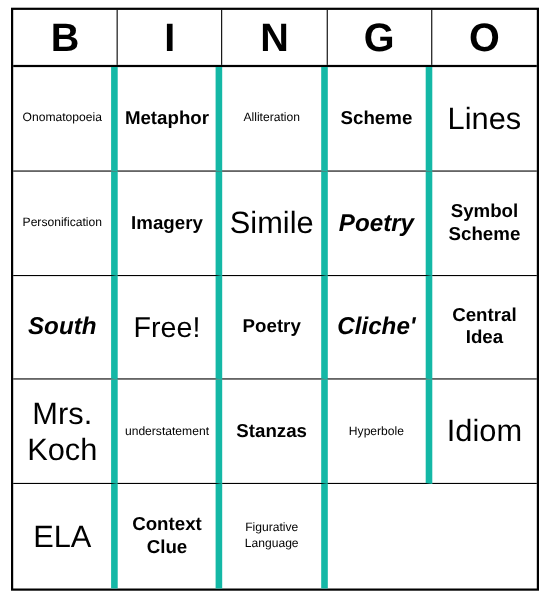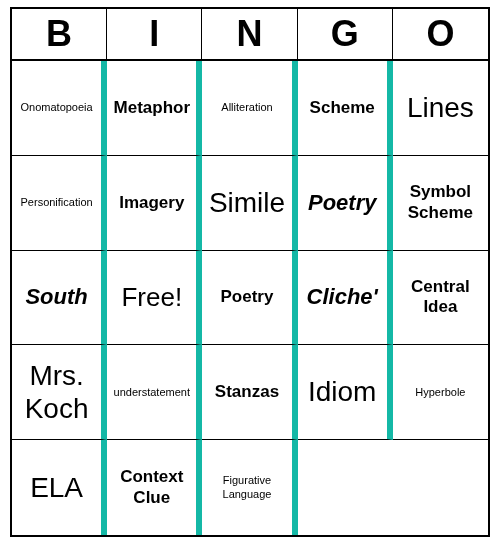--- a/index.html
+++ b/index.html
@@ -123,19 +123,19 @@
       <div class="bingo-cell large">Poetry</div>
       <div class="bingo-cell medium">Symbol Scheme</div>
       <div class="bingo-cell large">South</div>
       <div class="bingo-cell free-cell">Free!</div>
       <div class="bingo-cell medium">Poetry</div>
       <div class="bingo-cell large">Cliche'</div>
       <div class="bingo-cell medium">Central Idea</div>
       <div class="bingo-cell xlarge">Mrs. Koch</div>
       <div class="bingo-cell xsmall">understatement</div>
       <div class="bingo-cell medium">Stanzas</div>
+      <div class="bingo-cell small">Hyperbole</div>
       <div class="bingo-cell xlarge">Idiom</div>
-      <div class="bingo-cell small">Hyperbole</div>
       <div class="bingo-cell xlarge">ELA</div>
       <div class="bingo-cell medium">Context Clue</div>
       <div class="bingo-cell small">Figurative Language</div>
     </div>
 </div>
 
 </body></html>

